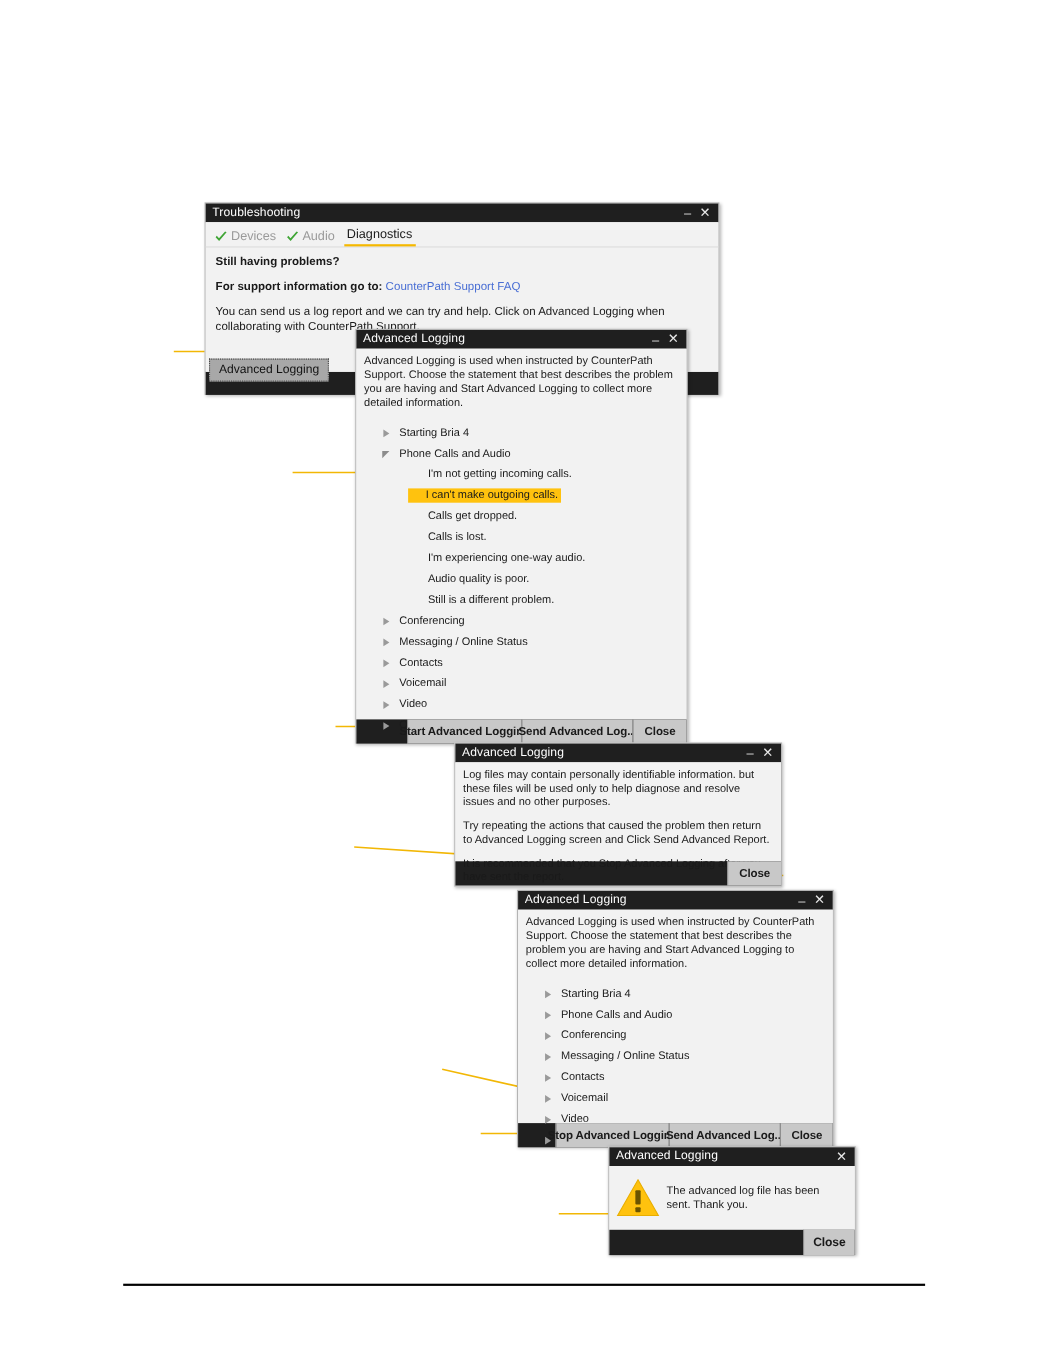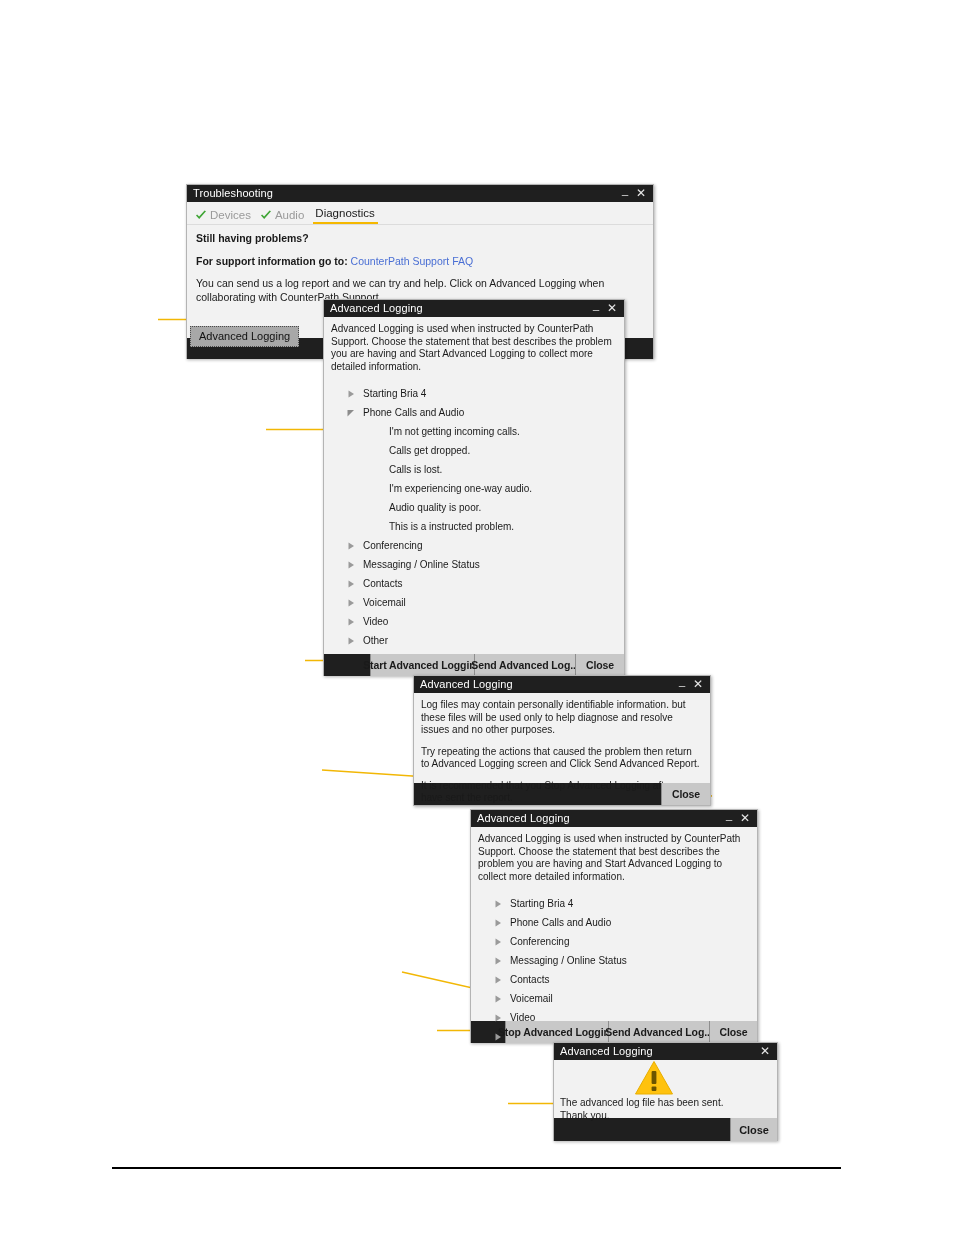--- a/index.html
+++ b/index.html
@@ -203,21 +203,20 @@
   #win-adv3 .btn.b-send  { width: 101px; }
   #win-adv3 .btn.b-close { width: 48px; }
 
   
   #win-adv4 { left: 553px; top: 1042px; width: 225px; height: 99px; }
   #win-adv4 .body-area {
     height: 58px;
     display: flex;
     align-items: center;
     padding: 0 24px 0 6px;
-    flex-direction: column;
   }
   .warn-icon { flex: 0 0 auto; width: 40px; margin-right: 6px; }
   .warn-icon svg { display:block; }
   .sent-msg { font-size: 10px; color: #1a1a1a; line-height: 13px; }
   #win-adv4 .footer { height: 23px; }
   #win-adv4 .btn.b-close { width: 47px; font-size: 11px; }
   #svg-leaders {
     position: absolute;
     left: 0; top: 0;
     width: 954px; height: 1235px;
@@ -311,33 +310,36 @@
             <svg width="8" height="8" viewBox="0 0 8 8">
               <path d="M0.5 1 L7 1 L0.5 7.5 Z" fill="#8c8c8c"></path>
             </svg>
           </span>
           <span class="tree-label">Phone Calls and Audio</span>
         </div>
         <div class="tree-row child">
           <span class="tree-label">I'm not getting incoming calls.</span>
         </div>
         <div class="tree-row child">
+          <span class="tree-label hl">I can't make outgoing calls.</span>
+        </div>
+        <div class="tree-row child">
           <span class="tree-label">Calls get dropped.</span>
         </div>
         <div class="tree-row child">
           <span class="tree-label">Calls is lost.</span>
         </div>
         <div class="tree-row child">
           <span class="tree-label">I'm experiencing one-way audio.</span>
         </div>
         <div class="tree-row child">
           <span class="tree-label">Audio quality is poor.</span>
         </div>
         <div class="tree-row child">
-          <span class="tree-label">This is a instructed problem.</span>
+          <span class="tree-label">Still is a different problem.</span>
         </div>
         <div class="tree-row">
           <span class="arrow">
             <svg width="8" height="8" viewBox="0 0 8 8">
               <path d="M1.5 0.5 L7 4 L1.5 7.5 Z" fill="#9a9a9a"></path>
             </svg>
           </span>
           <span class="tree-label">Conferencing</span>
         </div>
         <div class="tree-row">

